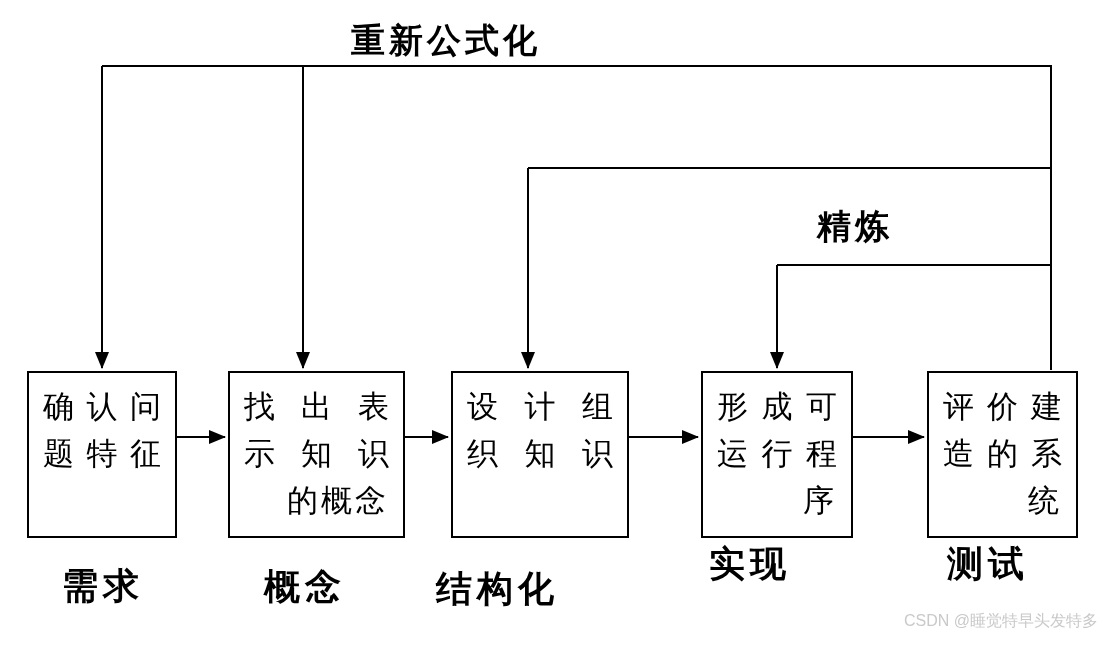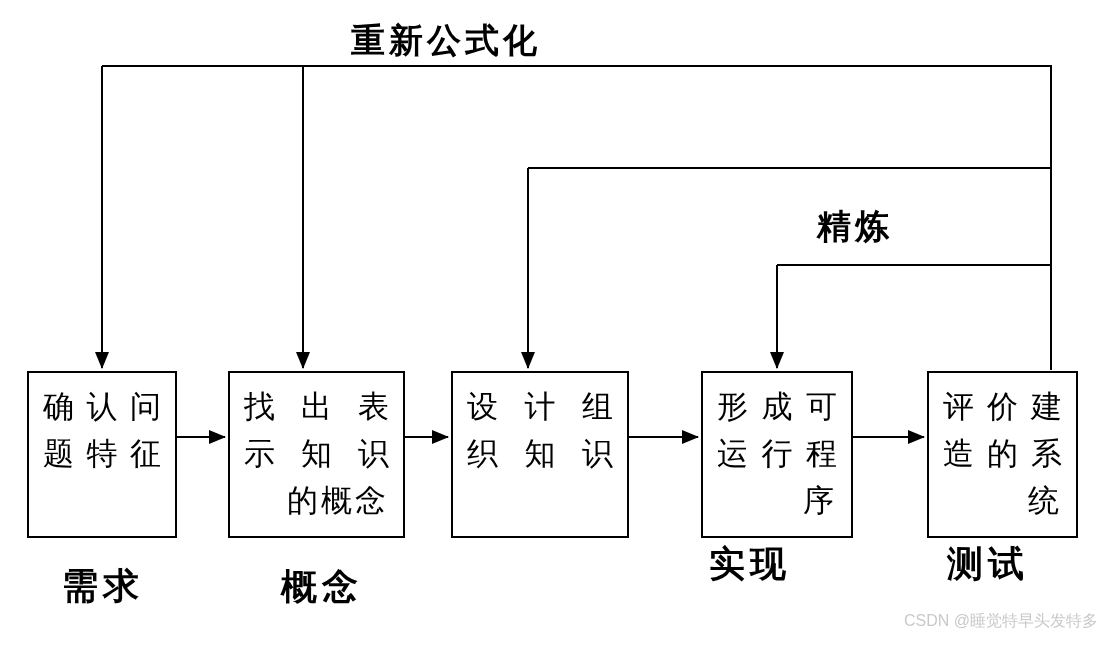--- a/index.html
+++ b/index.html
@@ -159,19 +159,20 @@
       </div>
     <div class="box-line char-justify">
         <span>造</span>
         <span>的</span>
         <span>系</span>
       </div>
     <div class="box-line line-last">统</div>
   </div>
 
   <div class="stage-label" style="left:62px;  top:562px;">需求</div>
-  <div class="stage-label" style="left:281px; top:563px;">概念</div>
+  <div class="stage-label" style="left:264px; top:563px;">概念</div>
+  <div class="stage-label" style="left:436px; top:565px;">结构化</div>
   <div class="stage-label" style="left:709px; top:540px;">实现</div>
   <div class="stage-label" style="left:947px; top:540px;">测试</div>
 
   <div id="watermark" style="color: rgb(201, 201, 201);">CSDN @睡觉特早头发特多</div>
 
 </div>
 
 </body></html>

